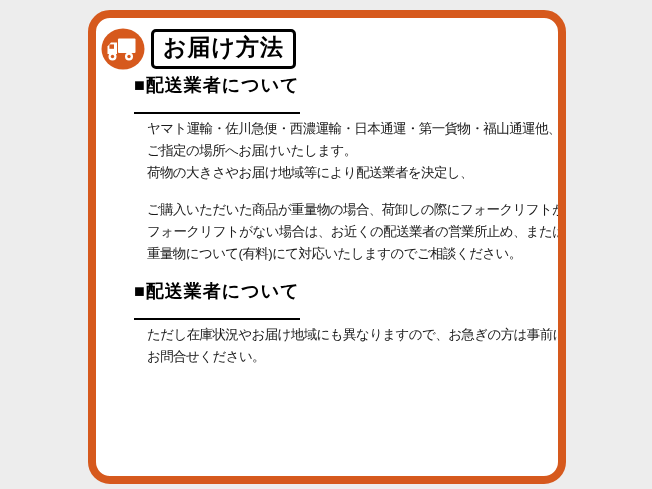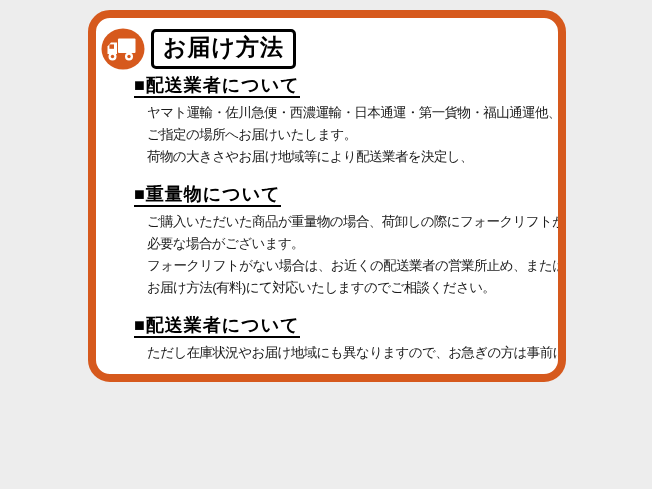--- a/index.html
+++ b/index.html
@@ -16,21 +16,21 @@
     width: 652px;
     height: 489px;
     background: #ededed;
     overflow: hidden;
   }
   .panel {
     position: absolute;
     left: 88px;
     top: 10px;
     width: 478px;
-    height: 372px;
+    height: 474px;
     box-sizing: border-box;
     background: #ffffff;
     border: 8px solid #d6591d;
     border-radius: 22px;
     overflow: hidden;
   }
   .panel-inner {
     padding: 8px 8px 0 5px;
   }
   .header-row {
@@ -66,21 +66,21 @@
     margin: 0 0 4px 0;
     font-size: 18px;
     font-weight: 700;
     letter-spacing: 1px;
     line-height: 22px;
     color: #000;
   }
   .sec-heading .ht {
     display: inline-block;
     border-bottom: 2px solid #000;
-    padding-bottom: 0;
+    padding-bottom: 16px;
   }
   .sec-lines {
     margin-left: 13px;
   }
   .line {
     margin: 0;
     font-size: 13.5px;
     line-height: 22px;
     letter-spacing: -0.6px;
     color: #1b1b1b;
@@ -115,32 +115,31 @@
         <section class="sec">
           <h2 class="sec-heading"><span class="ht">■配送業者について</span></h2>
           <div class="sec-lines">
             <p class="line">ヤマト運輸・佐川急便・西濃運輸・日本通運・第一貨物・福山通運他、</p>
             <p class="line">ご指定の場所へお届けいたします。</p>
             <p class="line">荷物の大きさやお届け地域等により配送業者を決定し、</p>
           </div>
         </section>
 
         <section class="sec">
-          <h2 class="sec-heading"><span class="ht">■重量物について</span></h2>
           <div class="sec-lines">
             <p class="line">ご購入いただいた商品が重量物の場合、荷卸しの際にフォークリフトが</p>
-            <p class="line">必要な場合がございます。</p>
             <p class="line">フォークリフトがない場合は、お近くの配送業者の営業所止め、または</p>
-            <p class="line">お届け方法(有料)にて対応いたしますのでご相談ください。</p>
+            <p class="line">重量物について(有料)にて対応いたしますのでご相談ください。</p>
           </div>
         </section>
 
         <section class="sec">
           <h2 class="sec-heading"><span class="ht">■配送業者について</span></h2>
           <div class="sec-lines">
             <p class="line">ただし在庫状況やお届け地域にも異なりますので、お急ぎの方は事前に</p>
+            <p class="line">お問合せください。</p>
           </div>
         </section>
 
       </div>
     </div>
   </div>
 </div>
 
 </body></html>

